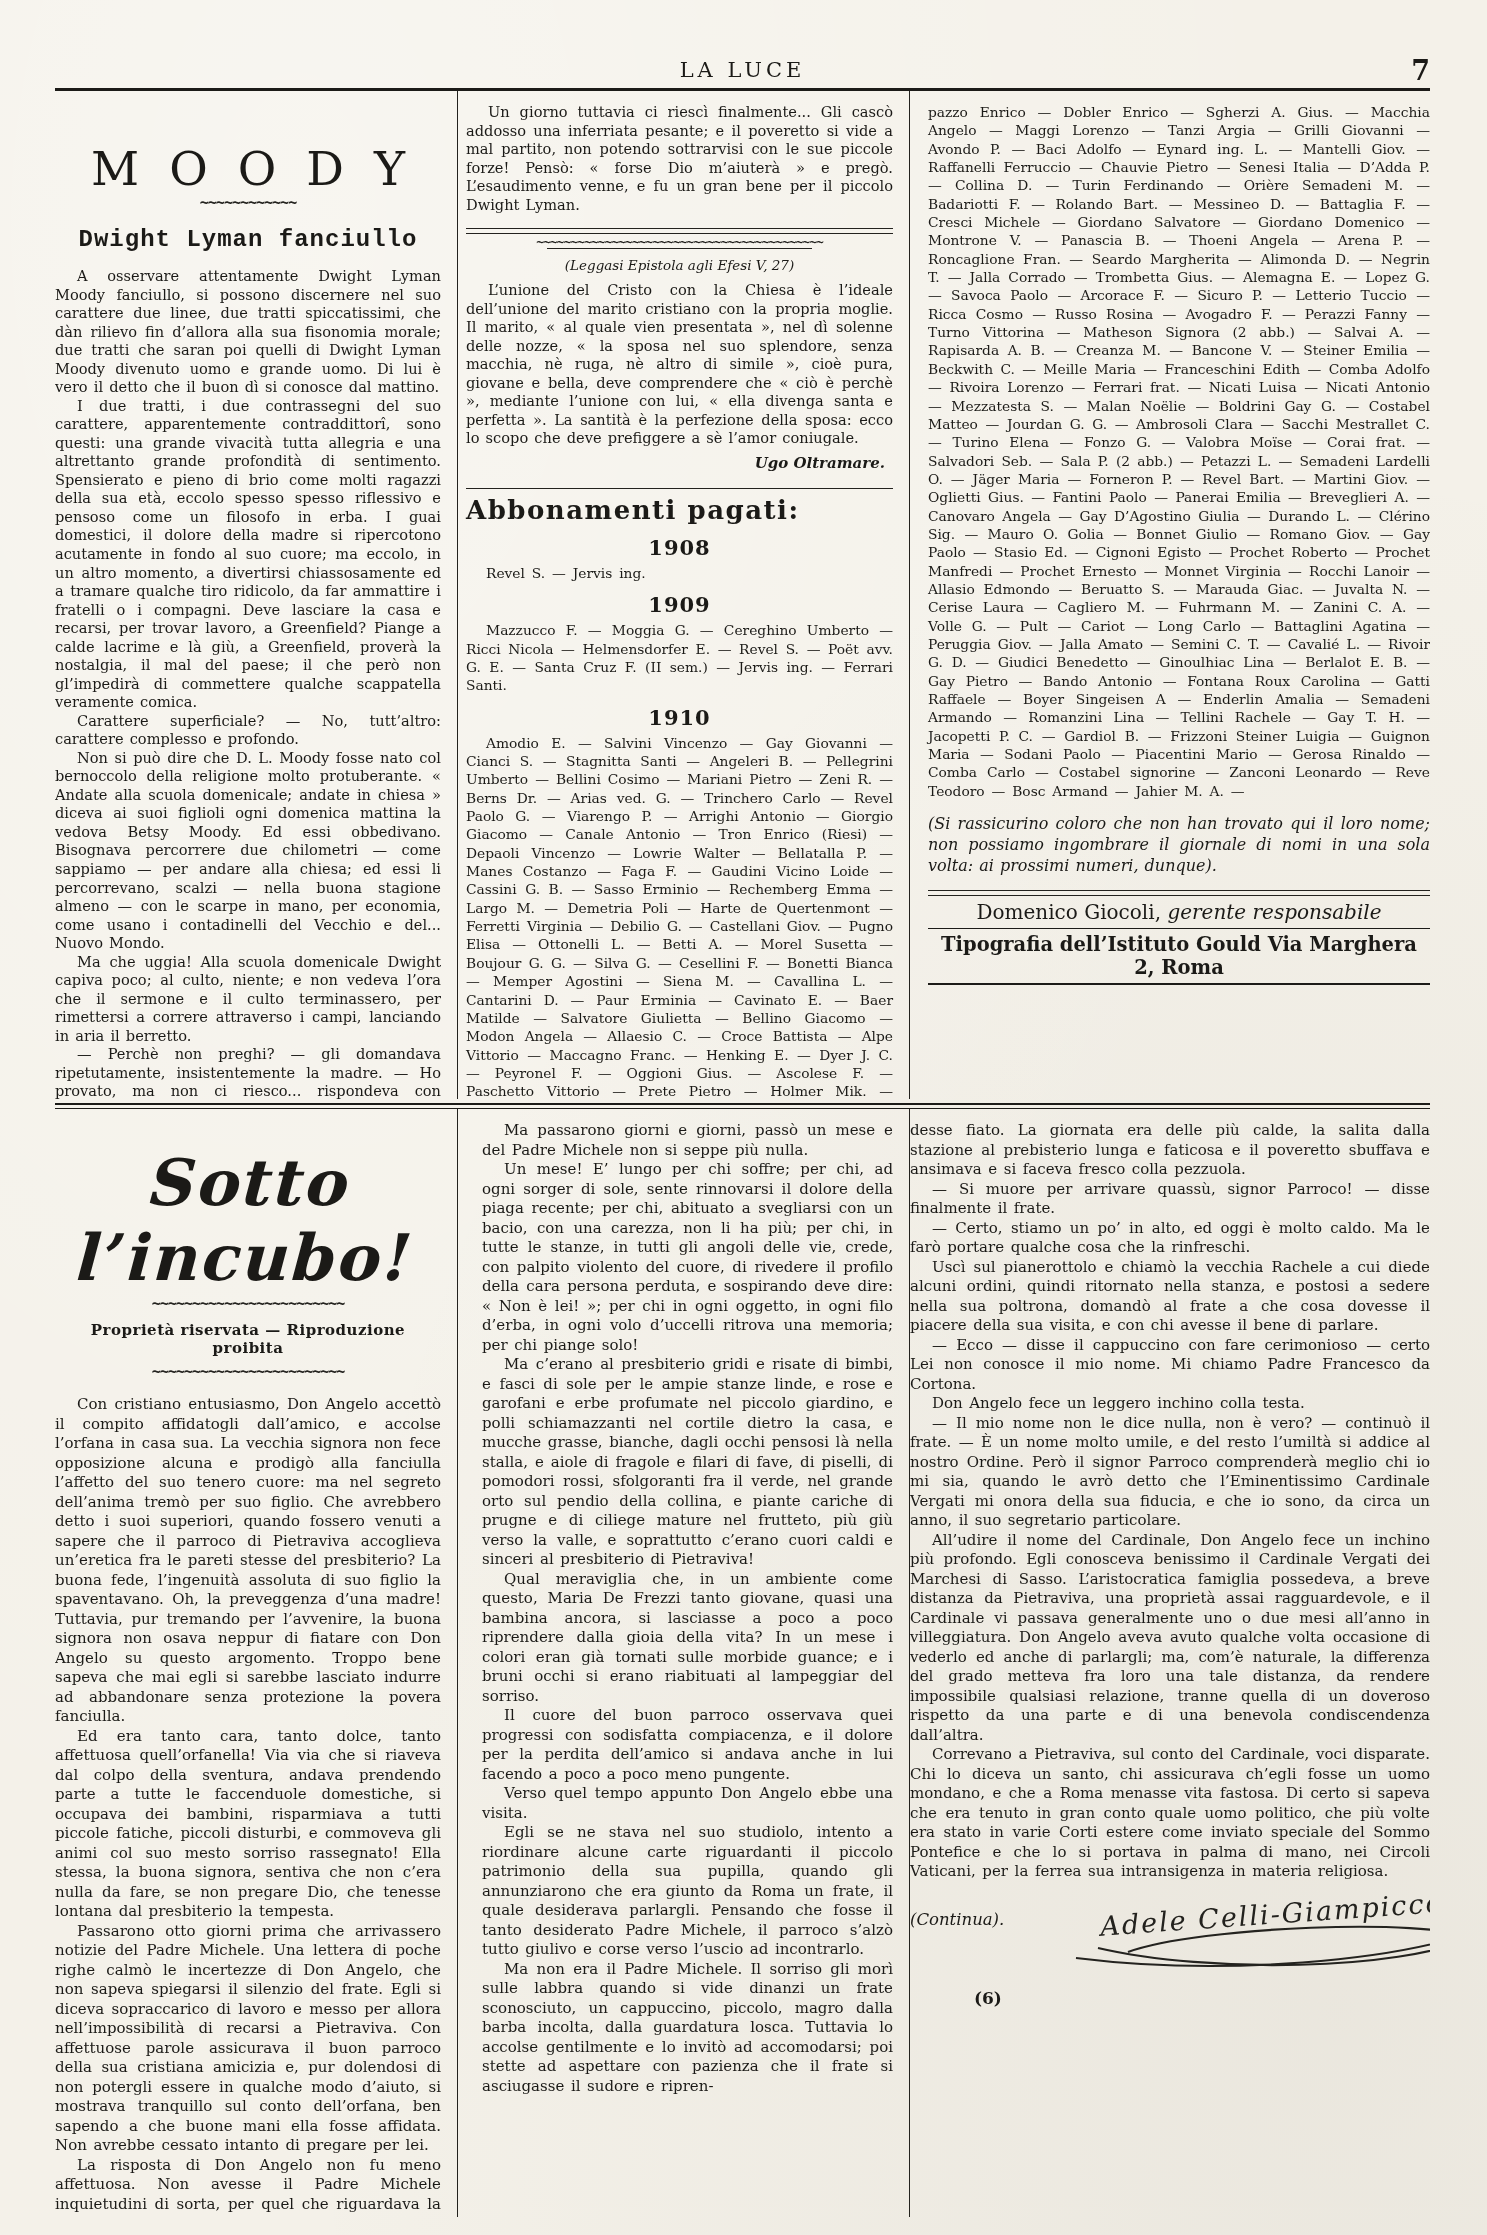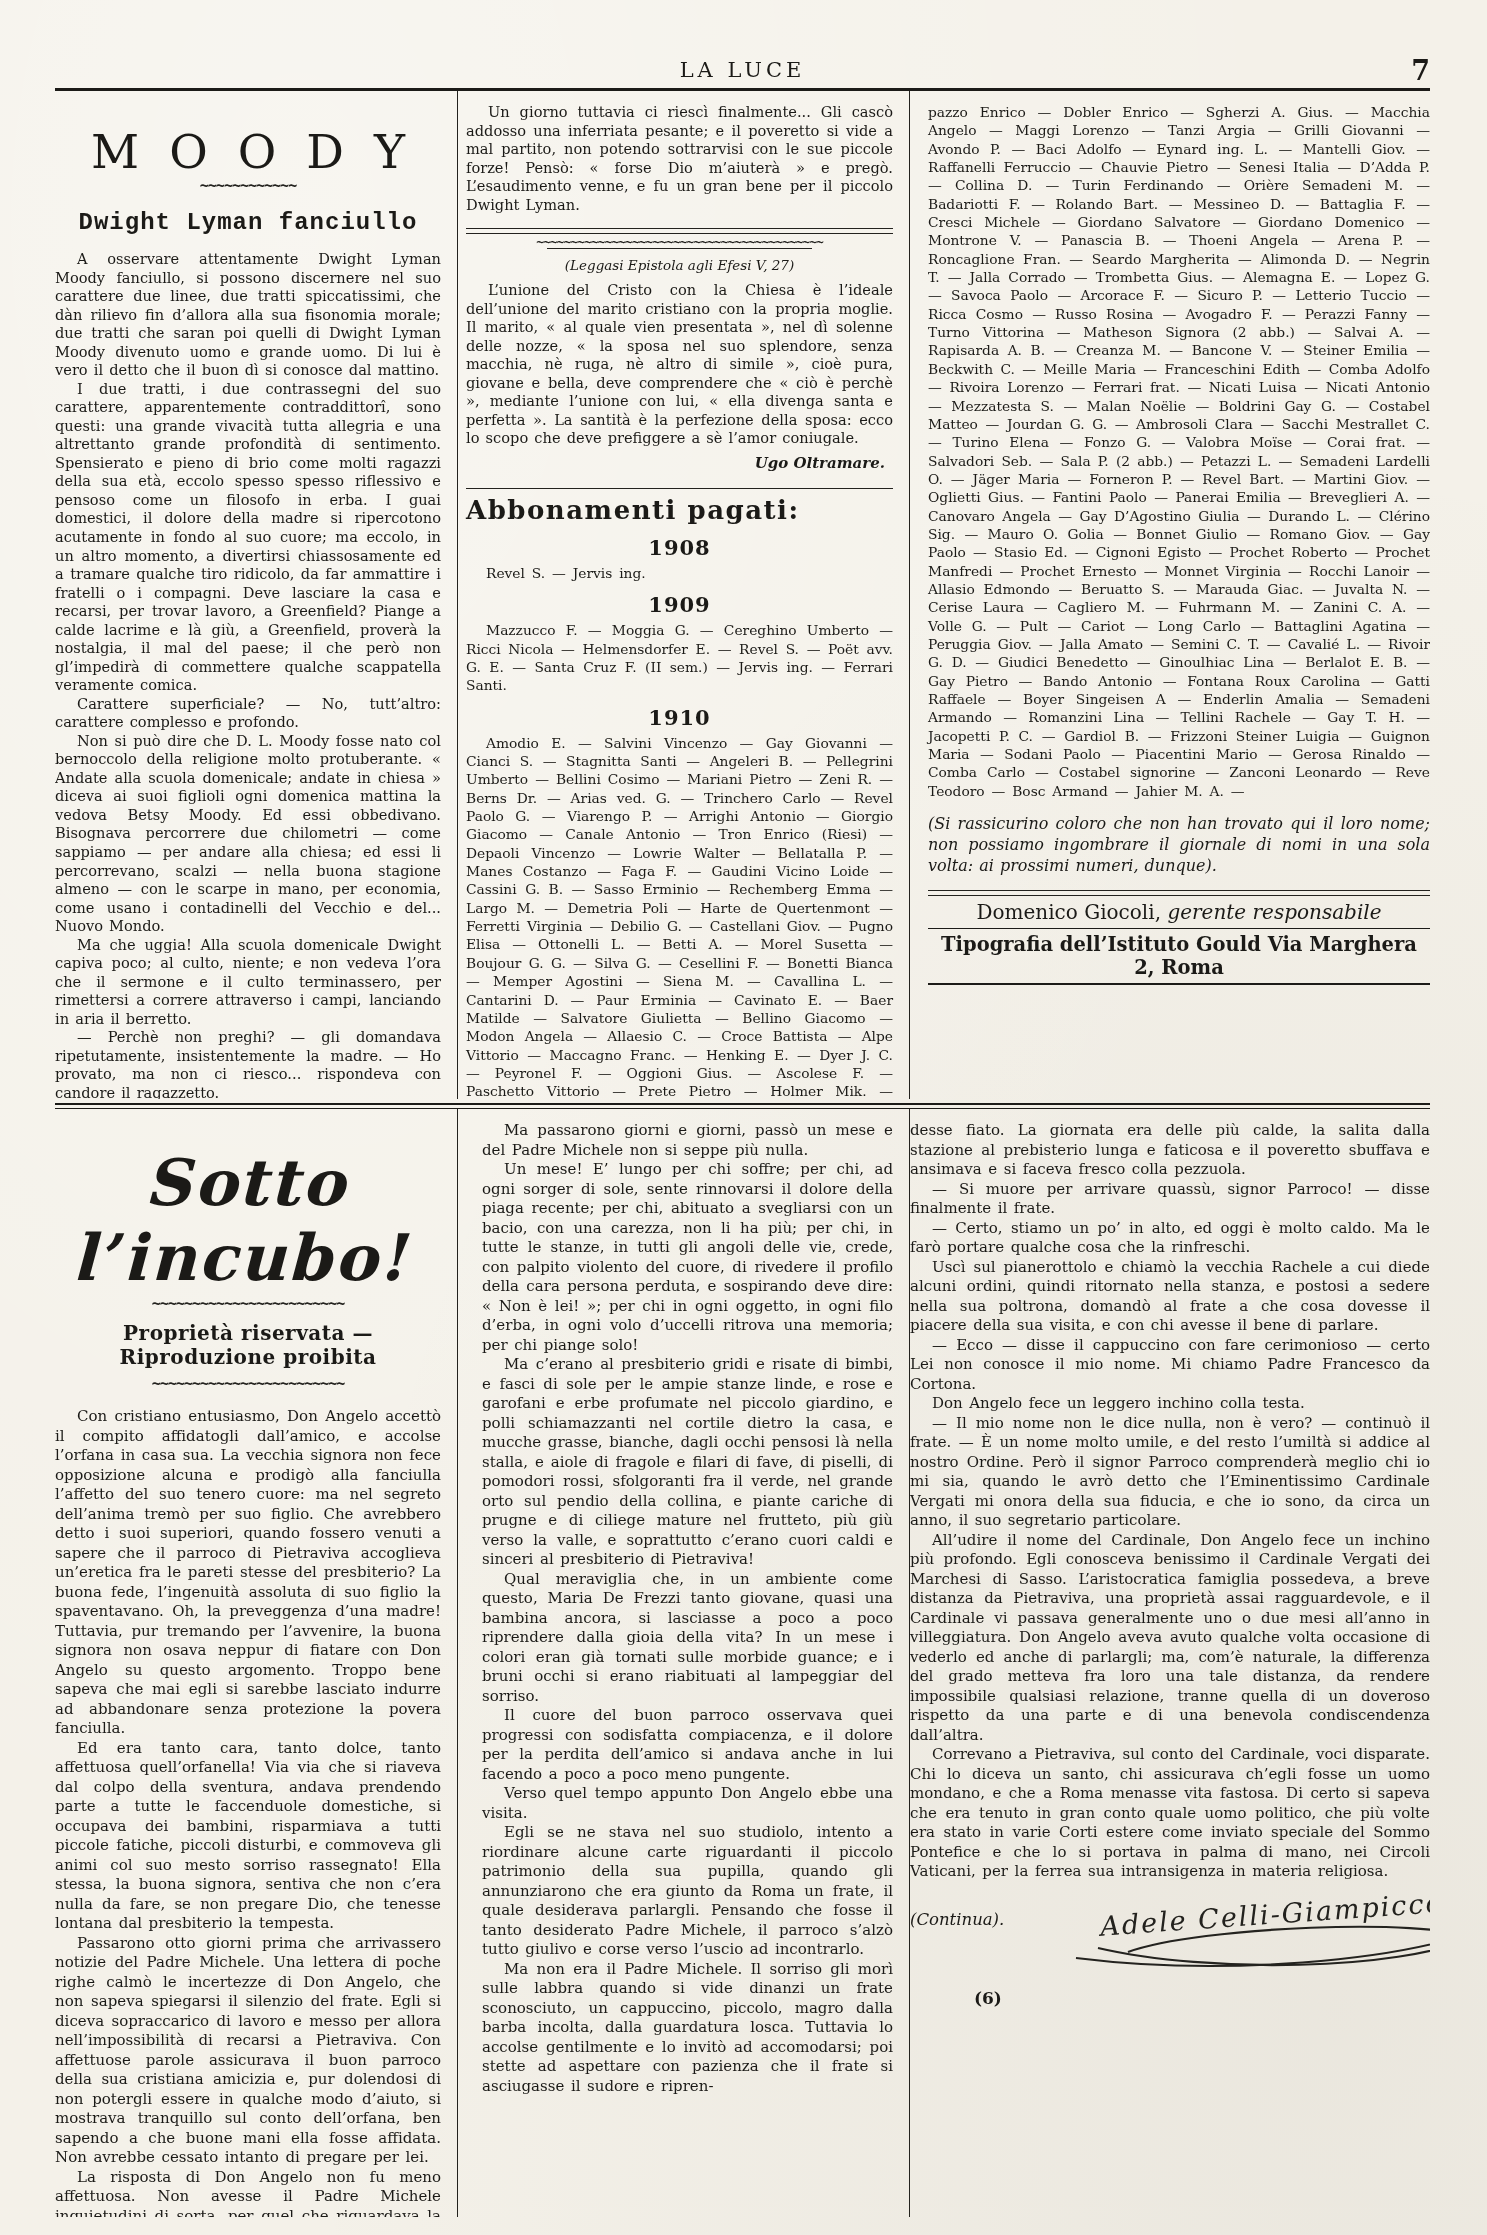--- a/index.html
+++ b/index.html
@@ -41,21 +41,21 @@
 
   
   p.body {
     margin:0; font-size:14.6px; line-height:1.27; text-align:justify;
     text-indent:22px; word-spacing:1.5px;
   }
   p.noindent { text-indent:0; }
 
   
   .moody-title {
-    margin:21px 0 2px; text-align:center; font-weight:normal;
+    margin:38px 0 2px; text-align:center; font-weight:normal;
     font-size:47px; letter-spacing:30px; text-indent:30px;
   }
   .squig {
     text-align:center; font-family:"DejaVu Sans Mono", monospace;
     font-size:15px; font-weight:bold; letter-spacing:-1px;
     line-height:10px; height:12px; overflow:hidden; color:#24231f;
   }
   .squig::after { content:"~~~~~~~~~~~~"; }
   .squig.wide::after { content:"~~~~~~~~~~~~~~~~~~~~~~~~"; }
   .moody-sub {
@@ -89,21 +89,21 @@
 
   
   .section-divider { border-top:2.4px solid #1c1b18; border-bottom:1.2px solid #1c1b18; height:3px; margin-top:4px; }
 
   
   .feuil-title {
     margin:24px 0 4px; text-align:center;
     font-size:64px; font-weight:bold; font-style:italic;
     letter-spacing:2px; transform:skewX(-4deg);
   }
-  .notice { margin:10px 0; text-align:center; font-size:20px; font-weight:bold; letter-spacing:.5px; }
+  .notice { margin:10px 0; text-align:center; font-size:15px; font-weight:bold; letter-spacing:.5px; }
   .bottom-cols p.body { font-size:15px; line-height:1.3; word-spacing:1.8px; }
   .story-start { margin-top:16px !important; }
 
   .continua-row { display:flex; align-items:flex-start; margin-top:14px;gap:48px; }
   .continua { font-style:italic; font-size:16.5px; white-space:nowrap; padding-top:14px; }
   .installment { font-weight:bold; font-size:17px; margin:6px 0 0 64px; }
   .signature-wrap { position:relative; flex:1; height:86px; margin-left:18px; }
   .signature-text {
     position:absolute; left:30px; top:2px;
     font-style:italic; font-size:27px; letter-spacing:2px;

